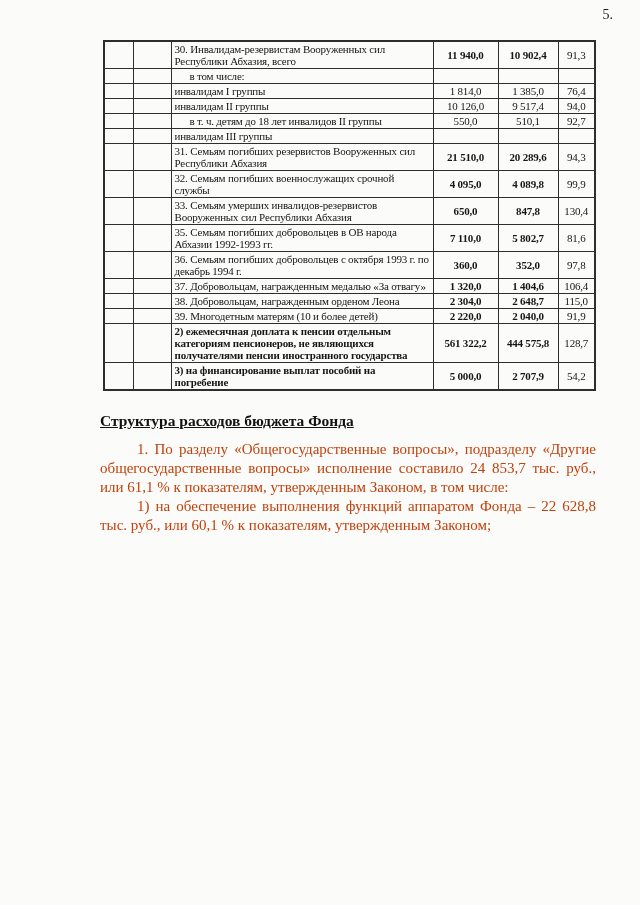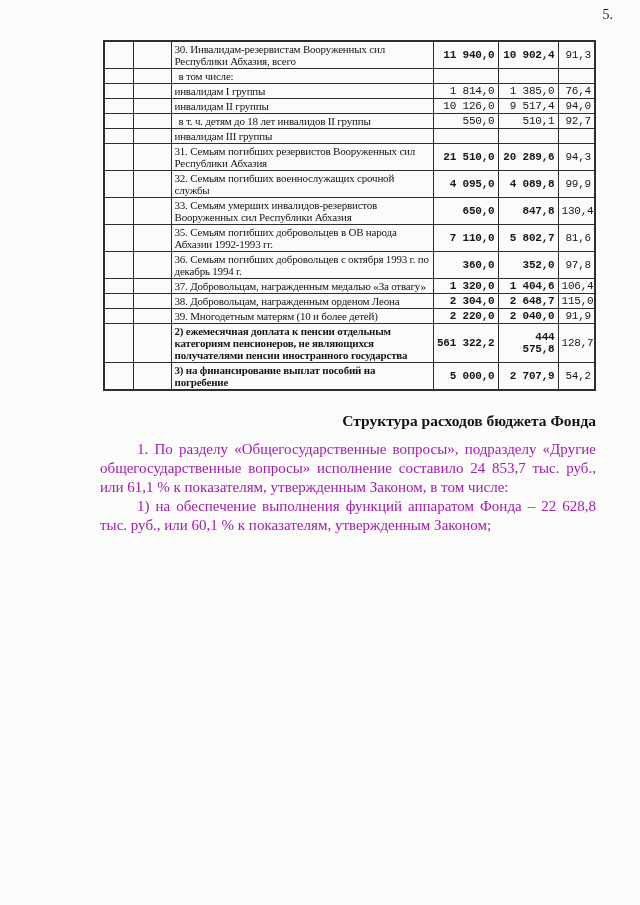--- a/index.html
+++ b/index.html
@@ -30,39 +30,40 @@
     letter-spacing: -0.2px;
   }
   table.budget-table td {
     border: 1px solid #2e2e2e;
     padding: 1px 3px;
     vertical-align: middle;
     overflow: hidden;
   }
   td.c-n1, td.c-n2 { padding: 0; }
   td.c-label { text-align: left; }
-  td.c-label.ind { padding-left: 7px; }
-  td.c-val, td.c-pct { text-align: right; font-family: Liberation Mono, monospace; }
+  td.c-label.ind { padding-left: 18px; }
+  td.c-val, td.c-pct { text-align: center; }
   .b { font-weight: bold; }
   .section-heading {
     margin: 21px 0 10px 100px;
     width: 496px;
-    text-align: right;
+    text-align: left;
     font-size: 15.5px;
     font-weight: bold;
     color: #121212;
+    text-decoration: underline;
   }
   .body-para {
     margin: 0 0 0 100px;
     width: 496px;
     font-size: 15px;
     line-height: 19px;
     text-align: justify;
     text-indent: 37px;
-    color: #a21caf;
+    color: #c2410c;
   }
 </style>
 </head>
 <body>
 
 <div class="page">
 
   <div class="page-number">5.</div>
 
   <table class="budget-table">

